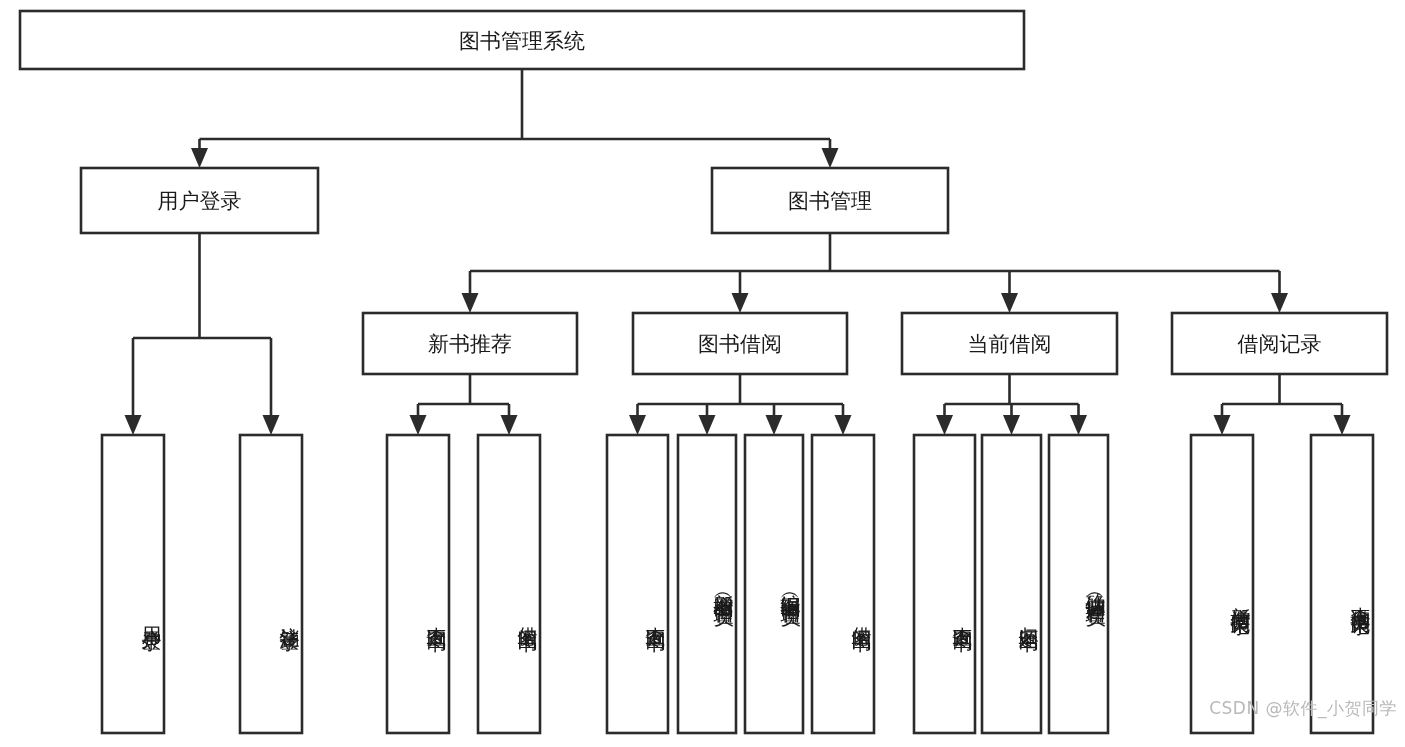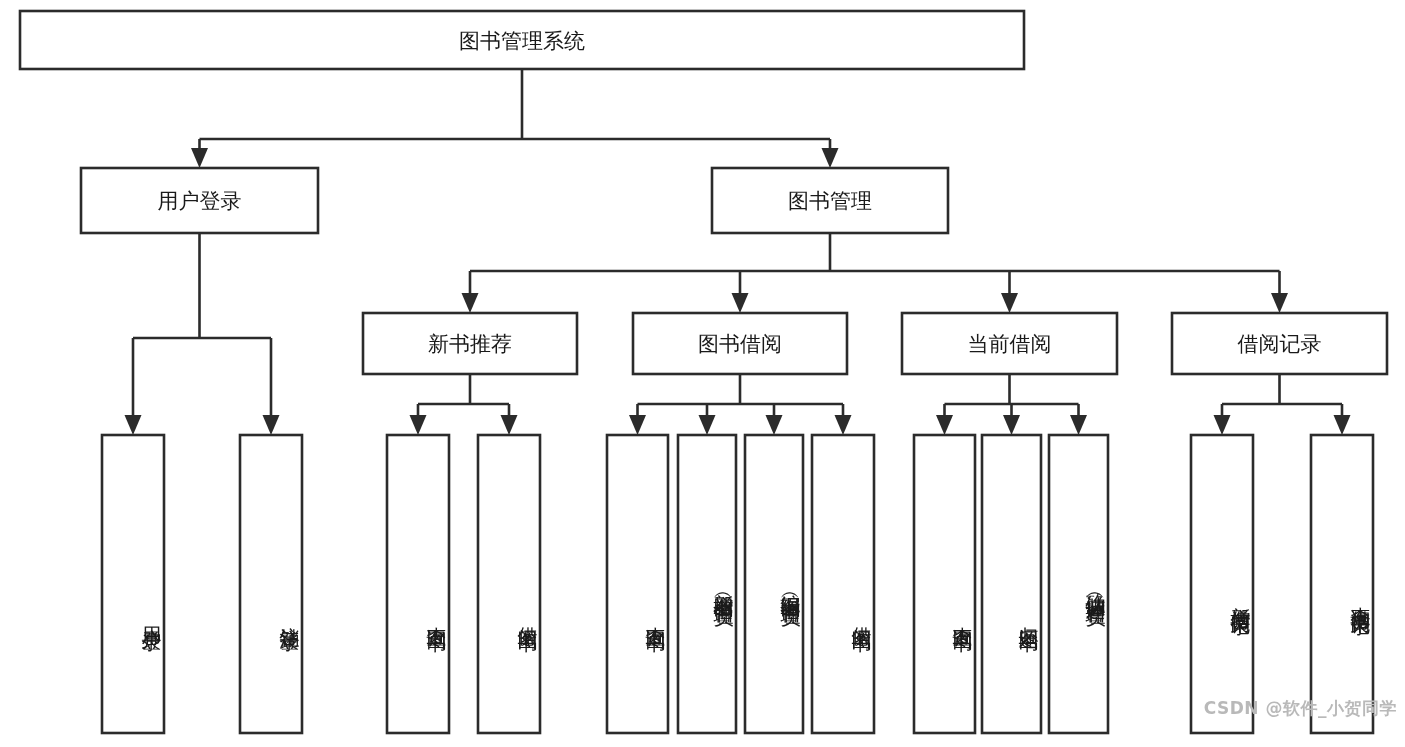--- a/index.html
+++ b/index.html
@@ -68,21 +68,20 @@
   }
   #watermark {
     position: absolute;
     right: 8px;
     bottom: 4px;
     font-family: "DejaVu Sans", "Liberation Sans", sans-serif;
     font-size: 17px;
     color: #b9b9b9;
     letter-spacing: 0.5px;
     white-space: nowrap;
-    font-weight: bold;
   }
 </style>
 </head>
 <body>
 
 <div id="diagram-root">
 
   <svg id="diagram-svg" viewBox="0 0 1405 747">
 
     <g>

